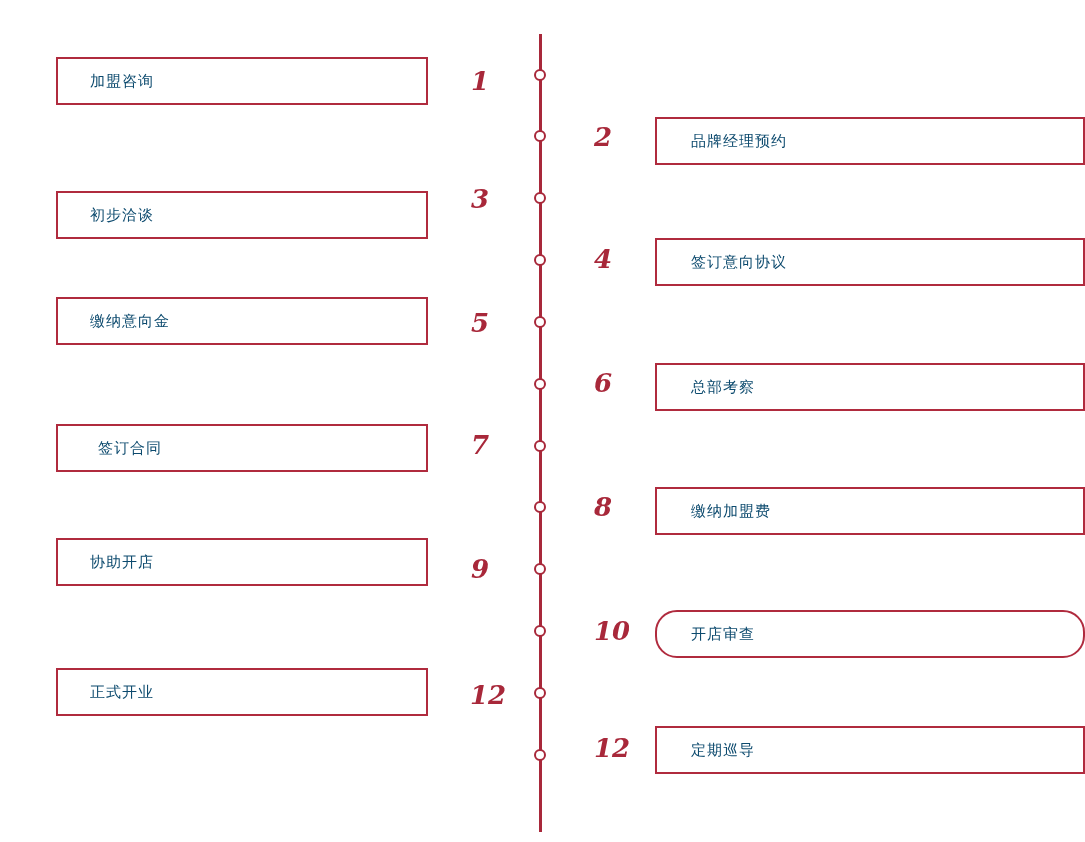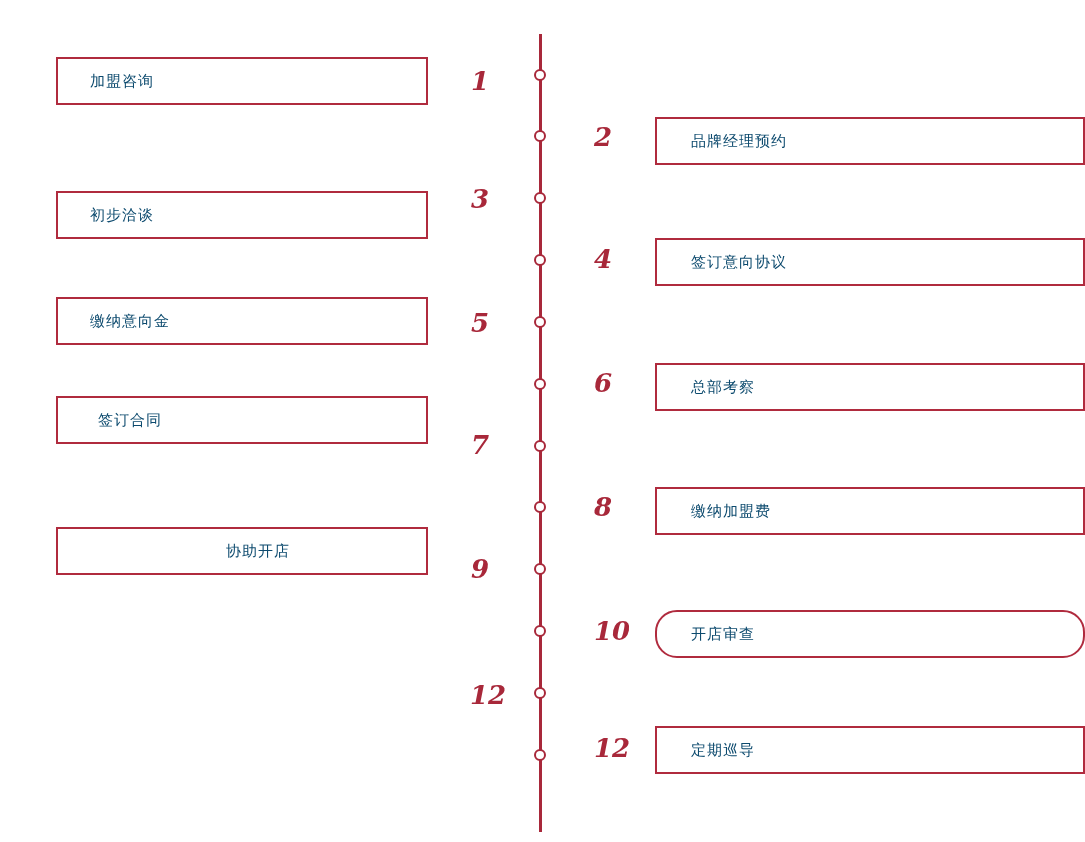--- a/index.html
+++ b/index.html
@@ -57,39 +57,42 @@
   <div class="step-box left" style="top:297px;">
     <span class="step-label">缴纳意向金</span>
   </div>
   <div class="step-num left" style="left:450px; top:308px;">5</div>
 
   <div class="step-num right" style="left:573px; top:368px;">6</div>
   <div class="step-box right" style="top:363px;">
     <span class="step-label">总部考察</span>
   </div>
 
-  <div class="step-box left" style="top:396px;padding-left:40px;">
+  <div class="step-box left" style="top:424px;padding-left:40px;">
     <span class="step-label">签订合同</span>
   </div>
   <div class="step-num left" style="left:450px; top:430px;">7</div>
 
   <div class="step-num right" style="left:573px; top:492px;">8</div>
   <div class="step-box right" style="top:487px;">
     <span class="step-label">缴纳加盟费</span>
   </div>
 
-  <div class="step-box left" style="top:527px;justify-content:center;">
+  <div class="step-box left" style="top:538px;">
     <span class="step-label">协助开店</span>
   </div>
   <div class="step-num left" style="left:450px; top:554px;">9</div>
 
   <div class="step-num right" style="left:582px; top:616px;">10</div>
   <div class="step-box right" style="top:610px;border-radius:22px;">
     <span class="step-label">开店审查</span>
   </div>
 
+  <div class="step-box left" style="top:668px;">
+    <span class="step-label">正式开业</span>
+  </div>
   <div class="step-num left" style="left:458px; top:680px;">12</div>
 
   <div class="step-num right" style="left:582px; top:733px;">12</div>
   <div class="step-box right" style="top:726px;text-align:right;">
     <span class="step-label">定期巡导</span>
   </div>
 </div>
 
 </body></html>

